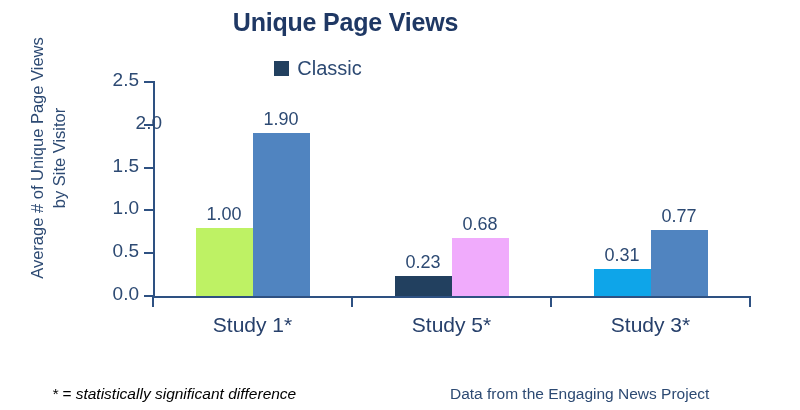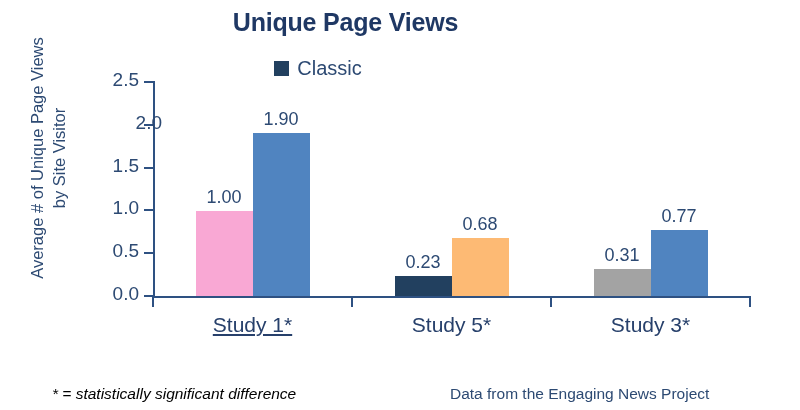--- a/index.html
+++ b/index.html
@@ -201,40 +201,40 @@
   </div>
 
 <div id="x-ticks">
     <div class="x-tick" style="left: 152px;"></div>
     <div class="x-tick" style="left: 351px;"></div>
     <div class="x-tick" style="left: 550px;"></div>
     <div class="x-tick" style="left: 749px;"></div>
   </div>
 
 <div id="plot-area">
-    <div class="bar" style="left: 42.5px; width: 57px; height: 85px; background: #f9a8d4;">
+    <div class="bar" style="left: 42.5px; width: 57px; height: 68px; background: #bef264;">
       <span class="bar-value">1.00</span>
     </div>
     <div class="bar" style="left: 99.5px; width: 57px; height: 162.64px; background: rgb(80, 132, 192);">
       <span class="bar-value">1.90</span>
     </div>
     <div class="bar" style="left: 241.5px; width: 57px; height: 19.688px; background: rgb(34, 64, 95); margin-top: 20px;">
       <span class="bar-value">0.23</span>
     </div>
-    <div class="bar" style="left: 298.5px; width: 57px; height: 58.208px; background: #fdba74;">
+    <div class="bar" style="left: 298.5px; width: 57px; height: 58.208px; background: #f0abfc;">
       <span class="bar-value">0.68</span>
     </div>
-    <div class="bar" style="left: 440.5px; width: 57px; height: 26.536px; background: #a3a3a3; margin-top: 24px;">
+    <div class="bar" style="left: 440.5px; width: 57px; height: 26.536px; background: #0ea5e9; margin-top: 24px;">
       <span class="bar-value">0.31</span>
     </div>
     <div class="bar" style="left: 497.5px; width: 57px; height: 65.912px; background: rgb(80, 132, 192);">
       <span class="bar-value">0.77</span>
     </div>
   </div>
 
 <div id="cat-labels">
-    <div class="cat-label" style="left: 153px; width: 199px; text-decoration: underline;">Study 1*</div>
+    <div class="cat-label" style="left: 153px; width: 199px;">Study 1*</div>
     <div class="cat-label" style="left: 352px; width: 199px;">Study 5*</div>
     <div class="cat-label" style="left: 551px; width: 199px;">Study 3*</div>
   </div>
 
 <div id="footnote-left">* = statistically significant difference</div>
 <div id="footnote-right">Data from the Engaging News Project</div>
 
 </body></html>

